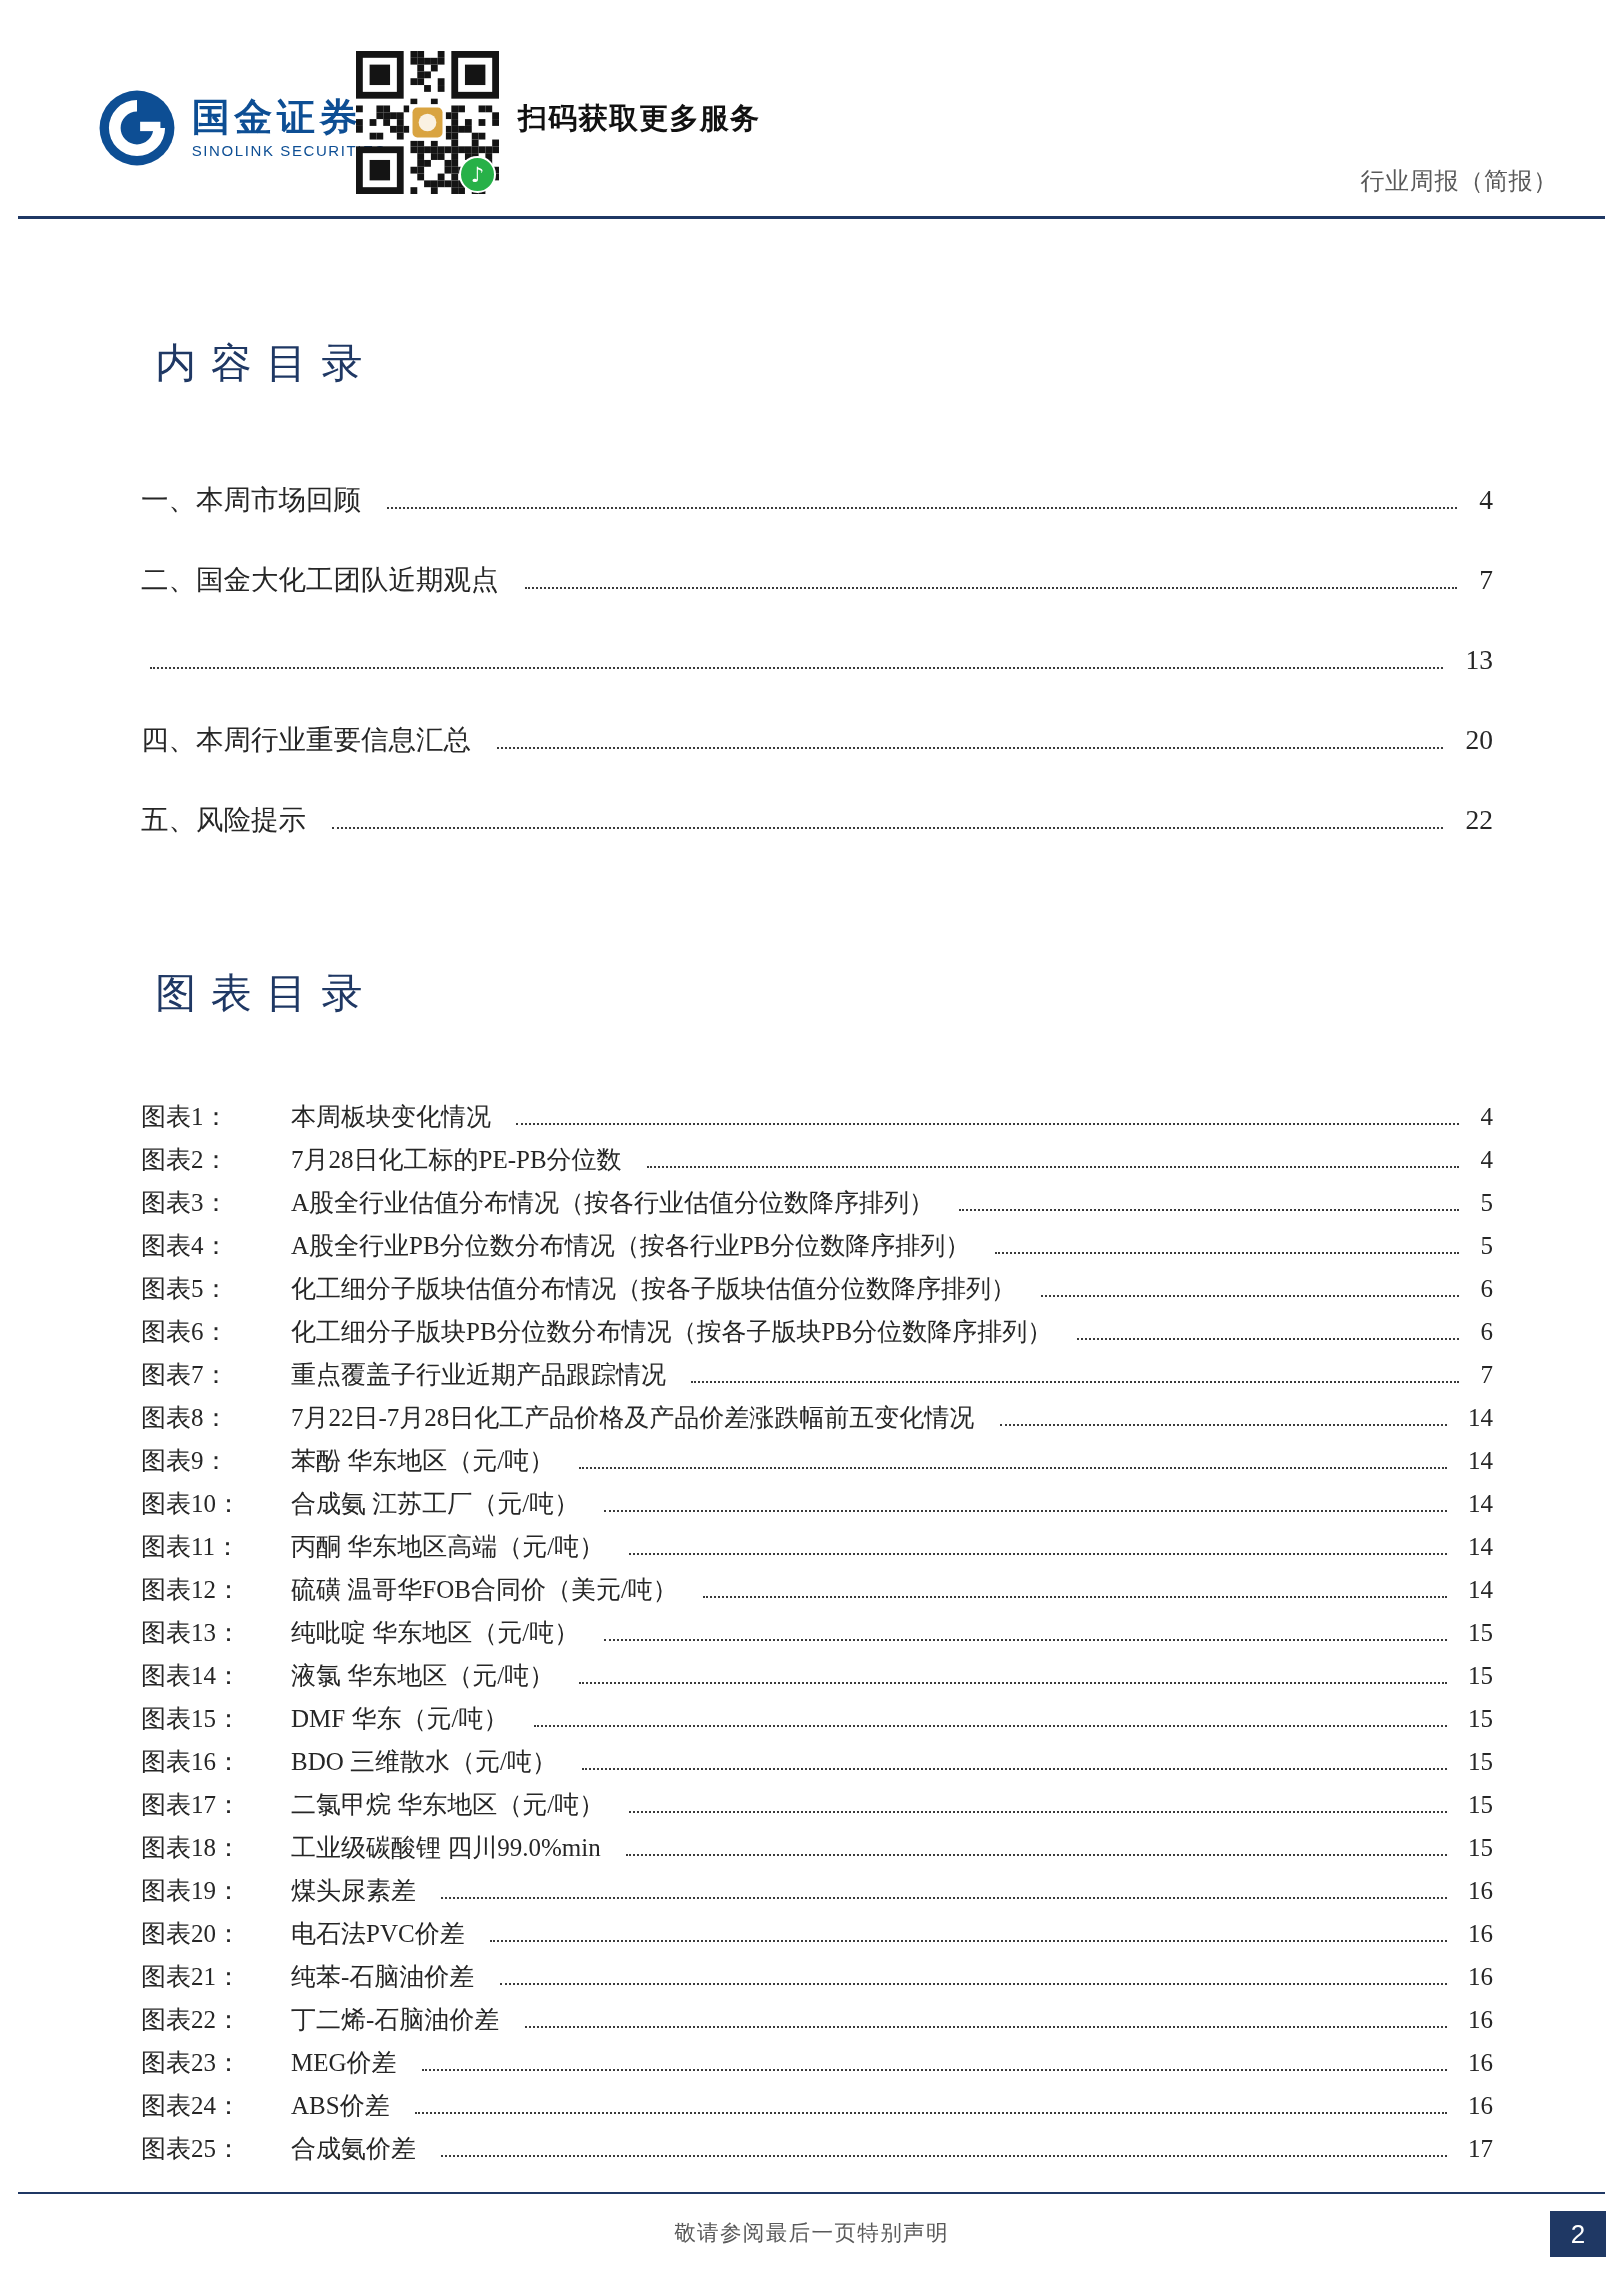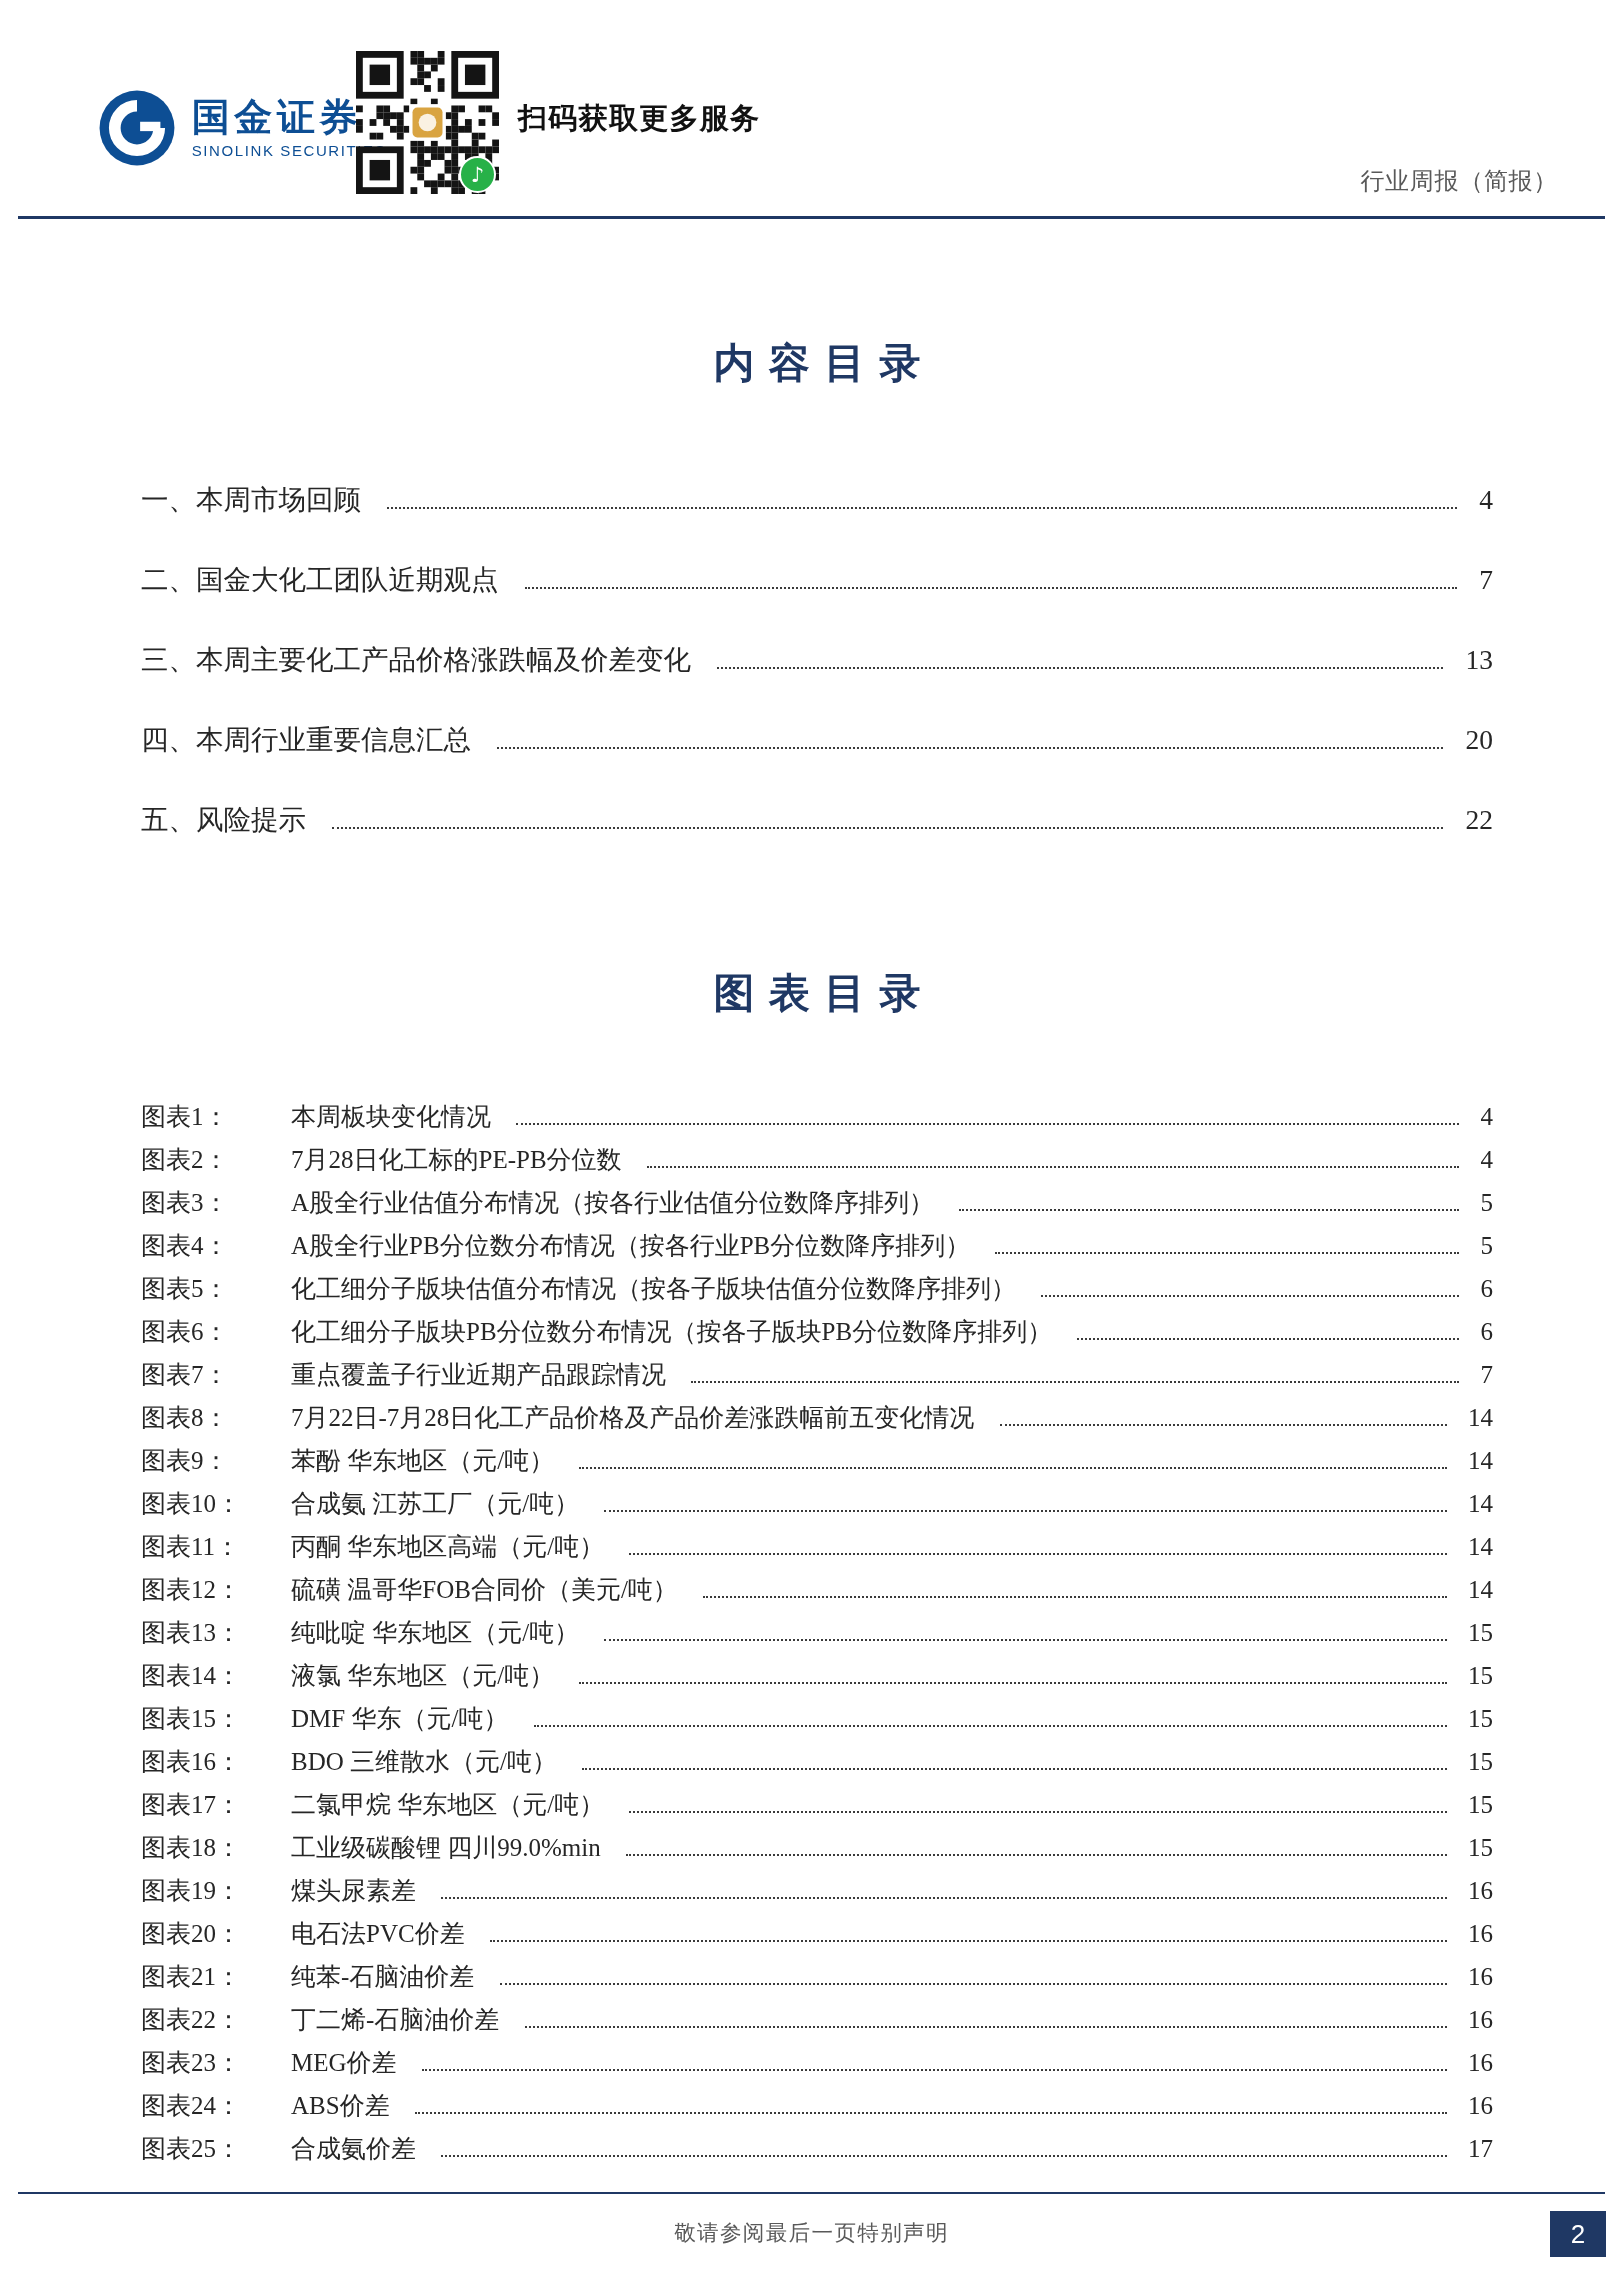--- a/index.html
+++ b/index.html
@@ -29,21 +29,21 @@
   .qr-badge{position:absolute;left:459px;top:156px;width:37px;height:37px;border-radius:50%;
     background:var(--badge-green);color:#fff;display:flex;align-items:center;justify-content:center;
     font-size:21px;border:2.6px solid #fff;font-family:"DejaVu Sans",sans-serif;}
   .qr-caption{position:absolute;left:518px;top:99px;font-family:Liberation Sans, sans-serif;
     font-size:29px;font-weight:bold;color:#111;letter-spacing:1.3px;}
   .report-type{position:absolute;right:65px;top:165px;font-size:24px;color:var(--muted);letter-spacing:0.7px;}
   .header-rule{position:absolute;top:216px;left:18.3px;right:18.3px;height:3.3px;background:var(--navy);}
 
   
   .content{position:absolute;left:141px;top:340px;width:1352px;}
-  .section-title{font-size:41px;font-weight:bold;color:var(--navy);text-align:center;
+  .section-title{font-size:41px;font-weight:normal;color:var(--navy);text-align:left;
     letter-spacing:0.35em;padding-left:0.35em;margin:0 0 73px 0;line-height:1.15;}
   .section-title.figures-title{margin-top:110px;margin-bottom:78px;}
 
   .toc-row{display:flex;align-items:baseline;line-height:80px;font-size:27.5px;white-space:nowrap;gap:17px;}
   .fig-row{display:flex;align-items:baseline;line-height:43px;font-size:25px;white-space:nowrap;gap:16px;}
   .fig-no{min-width:134px;}
   .entry-label{white-space:nowrap;}
   .leader{flex:1 1 auto;min-width:26px;border-bottom:2.6px dotted #3a3a3a;margin:0 5.2px 0 9.2px;align-self:baseline;height:0;}
   .entry-page{text-align:right;}
 
@@ -227,21 +227,20 @@
         <span class="entry-label">一、本周市场回顾</span>
         <span class="leader"></span>
         <span class="entry-page">4</span>
       </div>
       <div class="toc-row">
         <span class="entry-label">二、国金大化工团队近期观点</span>
         <span class="leader"></span>
         <span class="entry-page">7</span>
       </div>
       <div class="toc-row">
-        <span class="entry-label">三、本周主要化工产品价格涨跌幅及价差变化</span>
         <span class="leader"></span>
         <span class="entry-page">13</span>
       </div>
       <div class="toc-row">
         <span class="entry-label">四、本周行业重要信息汇总</span>
         <span class="leader"></span>
         <span class="entry-page">20</span>
       </div>
       <div class="toc-row">
         <span class="entry-label">五、风险提示</span>

